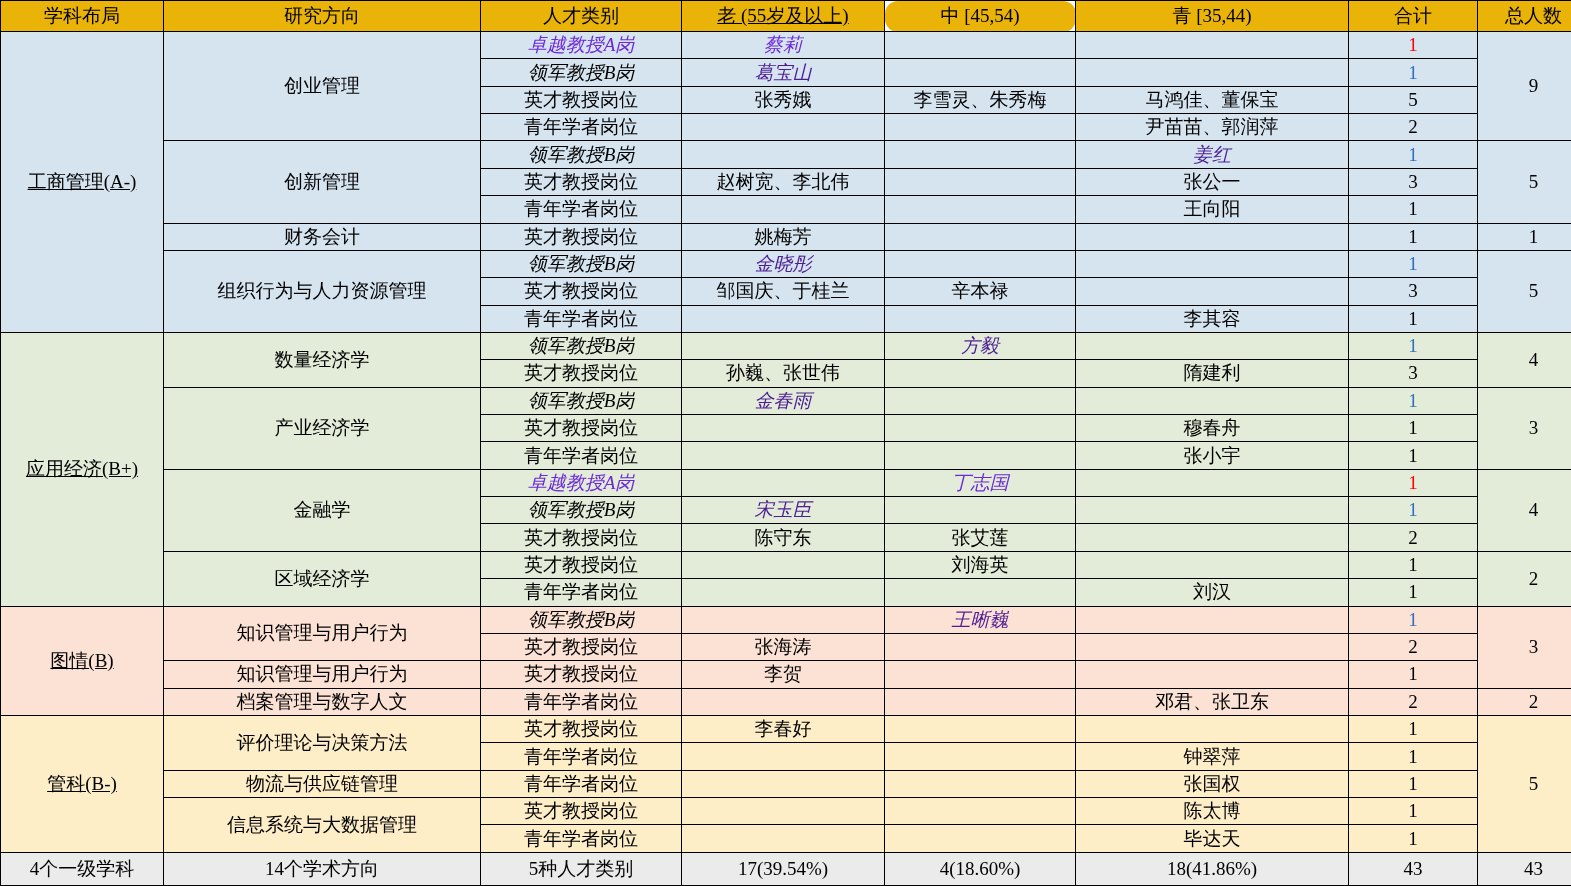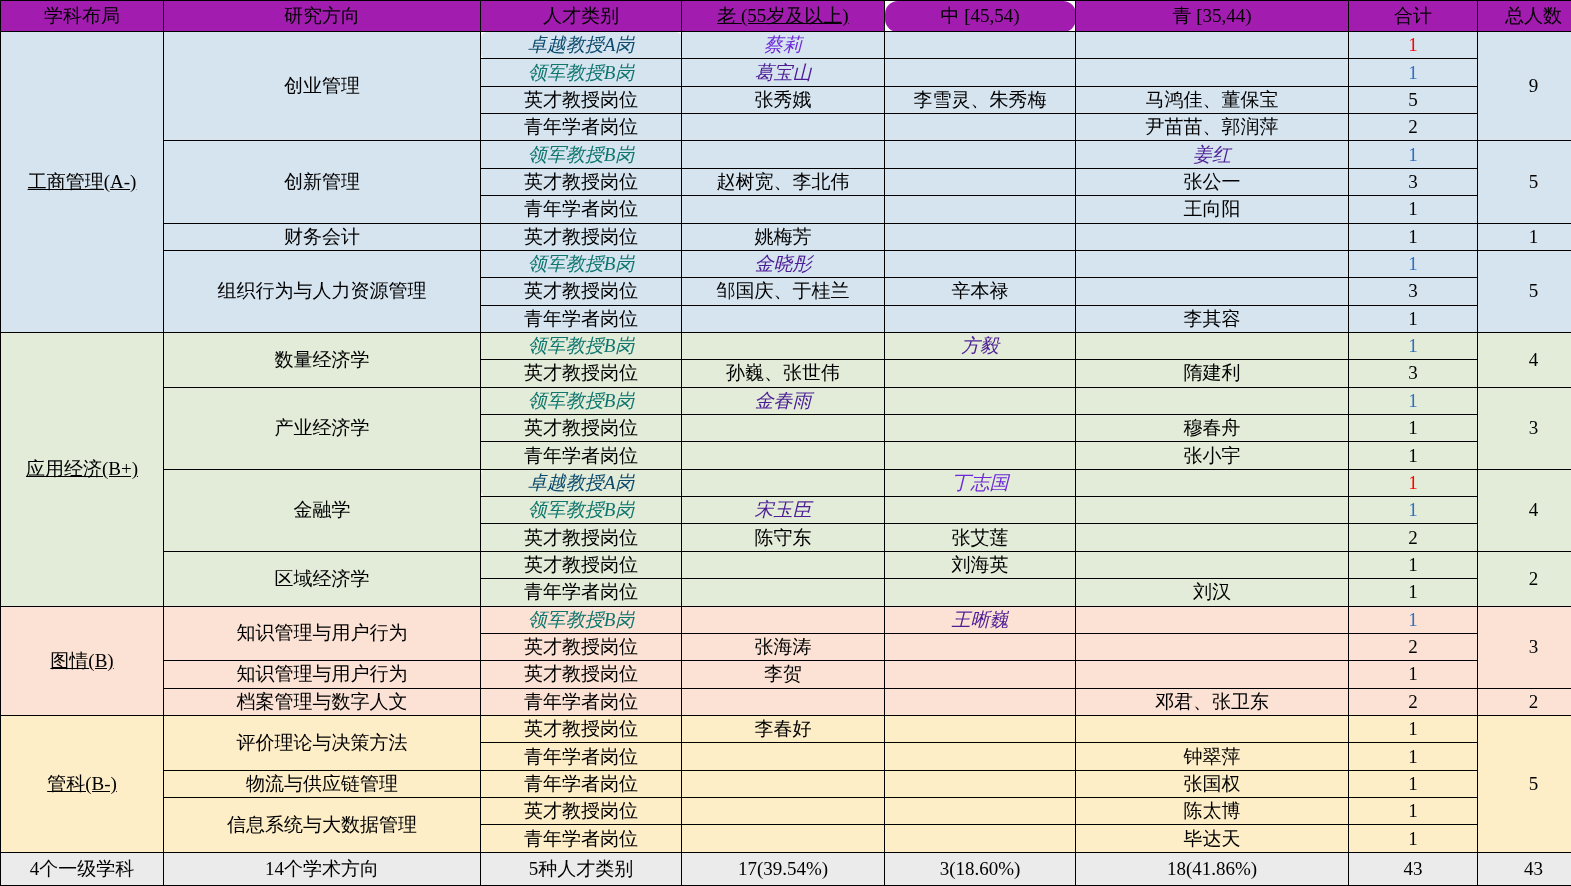--- a/index.html
+++ b/index.html
@@ -24,33 +24,33 @@
     text-align: center;
     vertical-align: middle;
     font-size: 19px;
     font-weight: normal;
     padding: 0 2px;
     white-space: nowrap;
     overflow: hidden;
   }
   thead td {
     font-size: 22px;
-    background: #a21caf;
+    background: #eab308;
     height: 30px;
   }
   
   .g-business { background: #d6e4f0; }
   .g-econ     { background: #e2ecd8; }
   .g-lib      { background: #fbe2d5; }
   .g-mgmt     { background: #fdeec8; }
   .g-total    { background: #ebebeb; }
 
   .cat       { font-size: 19px; }
-  .cat-red   { color: #0c4a6e; font-weight: bold; font-style: italic; border-radius: 6px; }
-  .cat-blue  { color: #0f766e; font-weight: bold; font-style: italic; }
+  .cat-red   { color: #6d28d9; font-weight: bold; font-style: italic; }
+  .cat-blue  { color: #000000; font-weight: bold; font-style: italic; }
   .name-red  { color: #6d28d9; font-weight: bold; font-style: italic; }
   .name-blue { color: #4c1d95; font-weight: bold; font-style: italic; }
   .num-red   { color: #ff0000; font-weight: bold; }
   .num-blue  { color: #2f6fc0; }
   .discipline { font-size: 21px; text-decoration: underline; }
   .direction  { font-size: 21px; }
   .footer td  { font-weight: bold; font-size: 21px; height: 32px; }
   .thick-top { border-top: 2px solid #000000; }
   .col-disc  { width: 158px; }
   .col-dir   { width: 312px; }
@@ -317,19 +317,19 @@
         <td class="">毕达天</td>
         <td class="">1</td>
       </tr>
     </tbody>
   <tfoot>
     <tr class="footer g-total">
       <td class="thick-top">4个一级学科</td>
       <td class="thick-top">14个学术方向</td>
       <td class="thick-top">5种人才类别</td>
       <td class="thick-top">17(39.54%)</td>
-      <td class="thick-top">3(18.60%)</td>
+      <td class="thick-top">4(18.60%)</td>
       <td class="thick-top">18(41.86%)</td>
       <td class="thick-top">43</td>
       <td class="thick-top">43</td>
     </tr>
   </tfoot>
 </table>
 
 </body></html>

